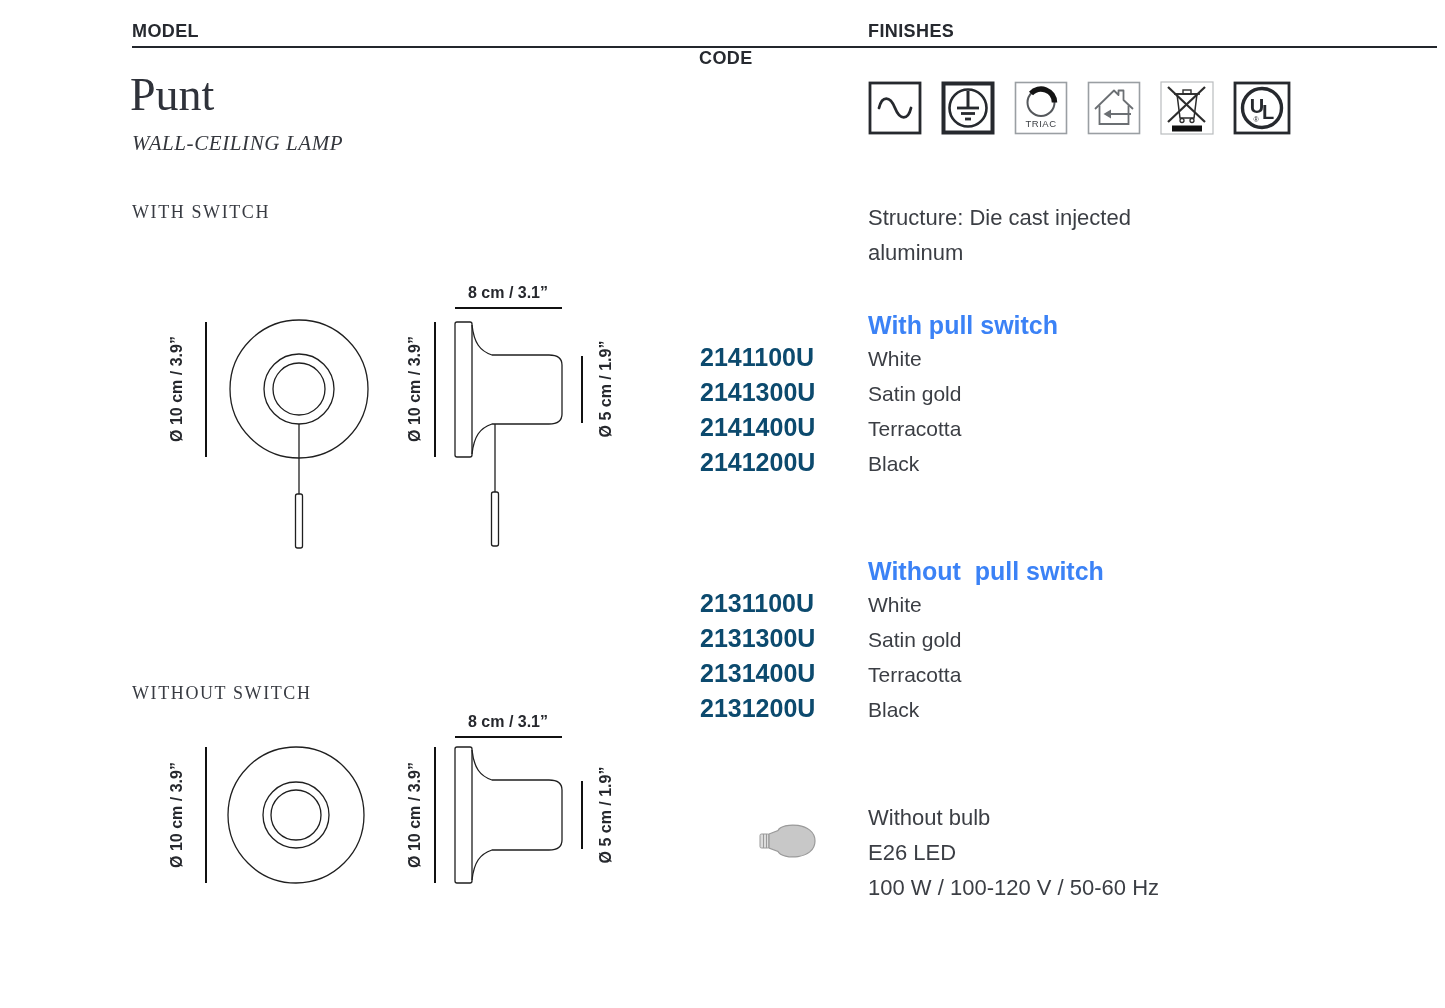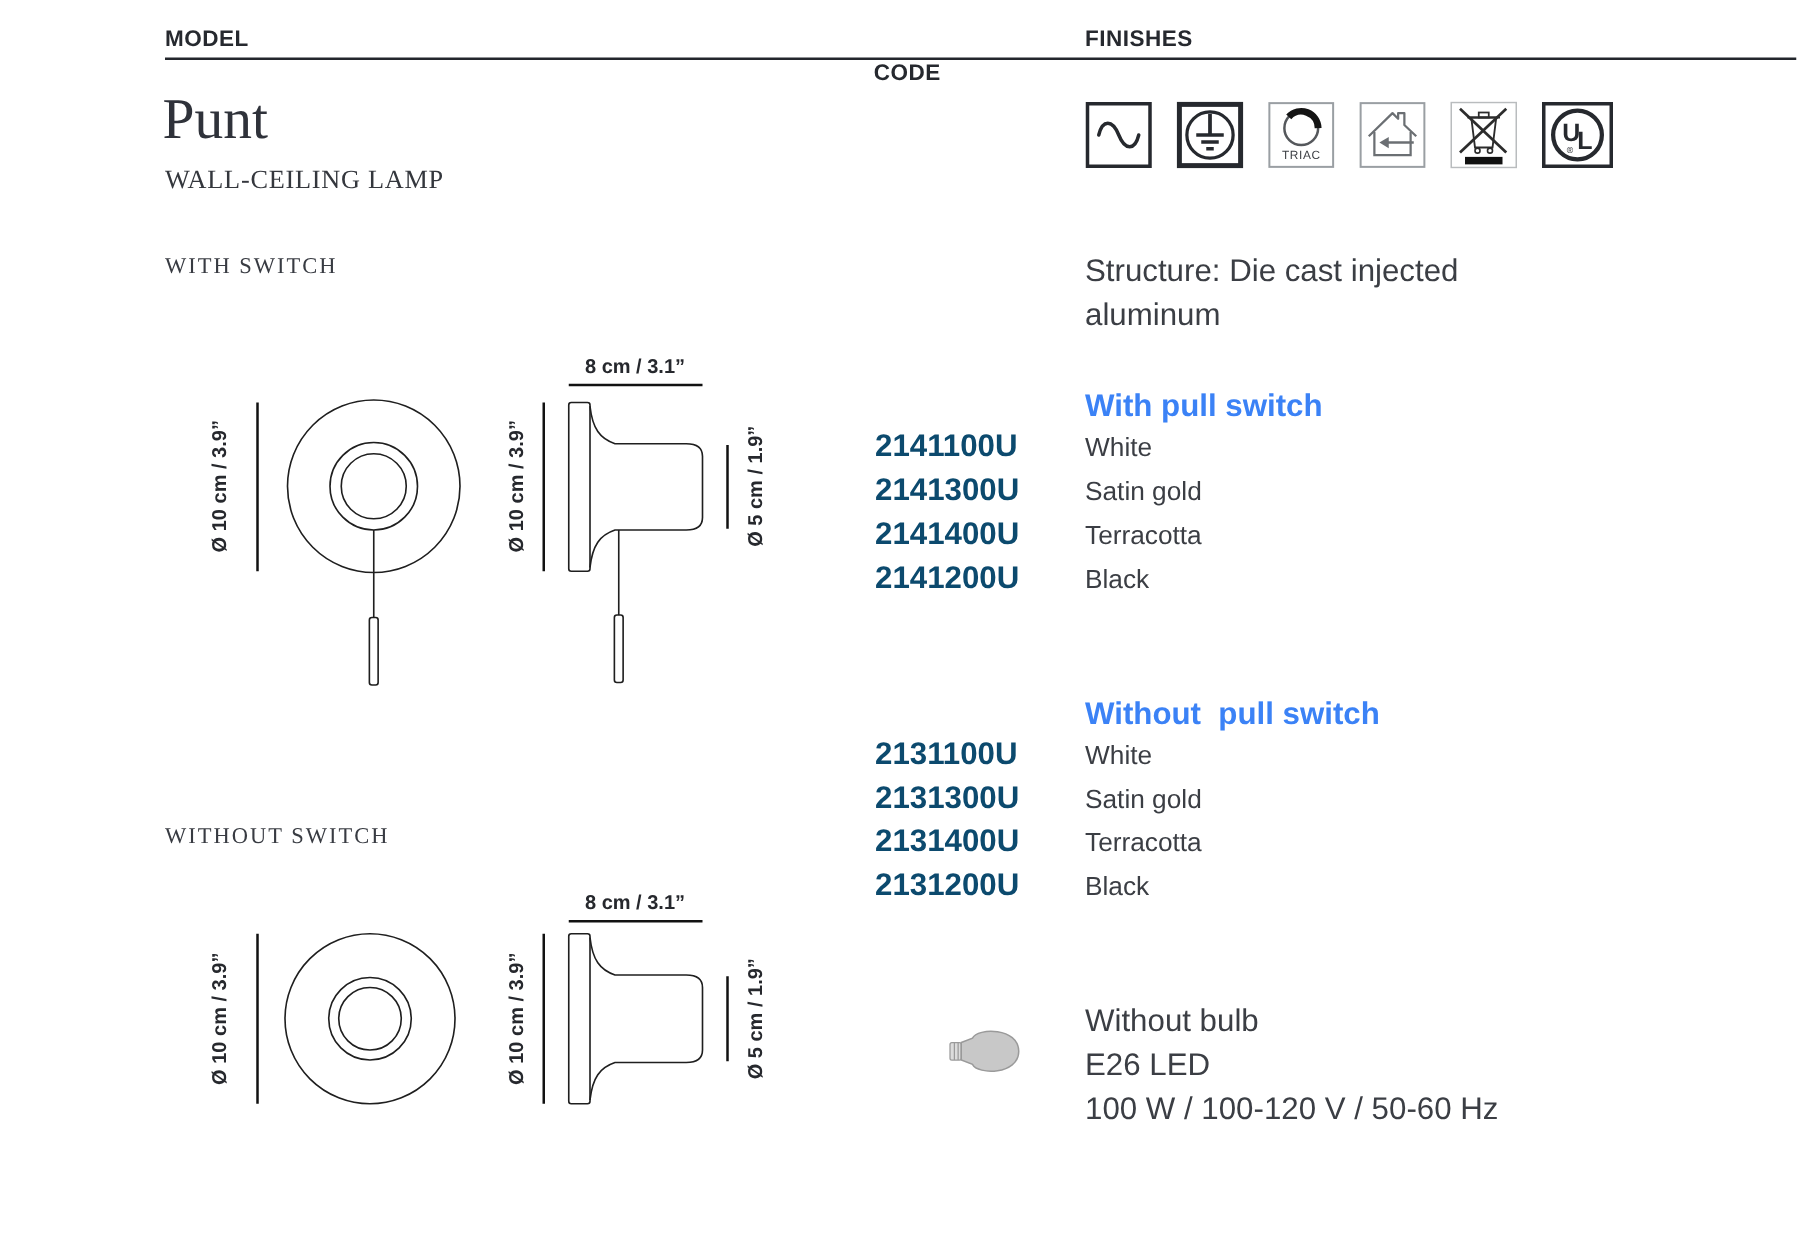--- a/index.html
+++ b/index.html
@@ -8,25 +8,25 @@
     position:relative; width:1445px; height:1008px; background:#ffffff;
     font-family:"Liberation Sans", sans-serif; color:#35383e; overflow:hidden;
   }
   .abs { position:absolute; }
   .serif { font-family:"Liberation Serif", serif; }
 
   .col-label { font-size:18px; font-weight:bold; color:#26292f; letter-spacing:0.4px; }
   .header-rule { height:2px; background:#23262c; }
 
   .product-name { font-size:46px; color:#2f323a; line-height:1; }
-  .product-subtitle { font-size:21px; color:#34373d; letter-spacing:0.6px; }
+  .product-subtitle { font-size:21px; color:#34373d; letter-spacing:0.6px;font-style:italic; }
 
   .section-label { font-size:18px; color:#383b42; letter-spacing:1.6px; }
 
-  .spec-text { font-size:25px; line-height:35px; color:#3b3e44; }
+  .spec-text { font-size:22px; line-height:35px; color:#3b3e44; }
   .group-title { font-size:25px; line-height:35px; font-weight:bold; color:#3b82f6; white-space:pre; }
   .rows { display:flex; flex-direction:column; }
   .row { display:flex; height:35px; align-items:baseline; }
   .row .code { width:168px; font-size:25px; font-weight:bold; color:#0c4a6e; }
   .row .finish { font-size:21px; color:#3b3e44; }
 
   .icon-row { display:flex; gap:19px; }
   .icon-box { width:54px; height:54px; flex:0 0 auto; }
 
   svg text { font-family:"Liberation Sans", sans-serif; }
@@ -98,21 +98,21 @@
     <svg class="icon-box" style="width:58px;" viewBox="0 0 58 54">
       <rect x="2" y="2" width="54" height="50" fill="none" stroke="#26292e" stroke-width="2.8"></rect>
       <circle cx="29" cy="27" r="19.5" fill="none" stroke="#26292e" stroke-width="3.4"></circle>
       <text x="24" y="32" text-anchor="middle" class="ul-letter">U</text>
       <text x="35" y="38" text-anchor="middle" class="ul-letter">L</text>
       <text x="23" y="41" text-anchor="middle" class="ul-reg">®</text>
     </svg>
   </div>
 
   <div class="abs serif section-label" style="left:132px; top:202px;">WITH SWITCH</div>
-  <div class="abs serif section-label" style="left:132px; top:658px;">WITHOUT SWITCH</div>
+  <div class="abs serif section-label" style="left:132px; top:683px;">WITHOUT SWITCH</div>
 
   <svg class="abs" style="left:150px; top:272px;" width="240" height="290" viewBox="0 0 240 290">
     <line class="dim-line" x1="56" y1="50" x2="56" y2="185"></line>
     <text class="dim-label" x="26" y="117" text-anchor="middle" dominant-baseline="central" transform="rotate(-90 26 117)">Ø 10 cm / 3.9”</text>
     <circle class="draw-line" cx="149" cy="117" r="69"></circle>
     <circle class="draw-line" cx="149" cy="117" r="35"></circle>
     <circle class="draw-line" cx="149" cy="117" r="26"></circle>
     <line class="draw-line" x1="149" y1="152" x2="149" y2="222"></line>
     <rect class="draw-fill" x="145.5" y="222" width="7" height="54" rx="2"></rect>
   </svg>

